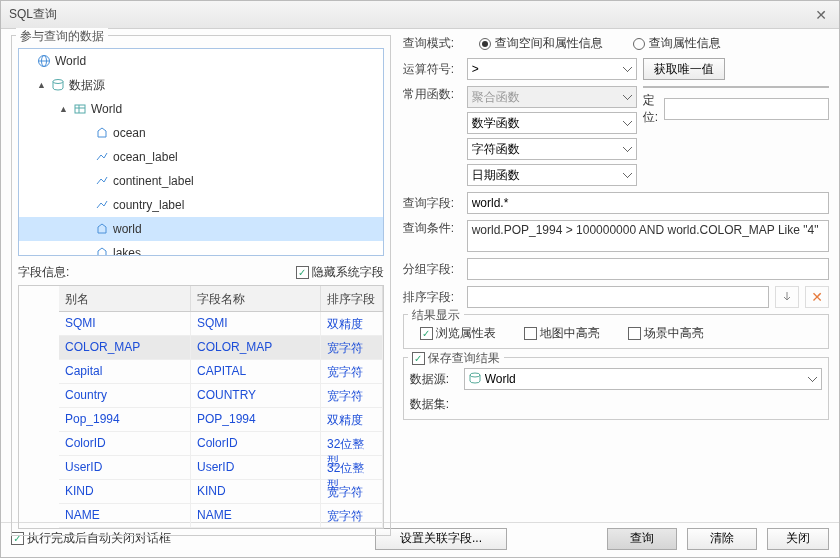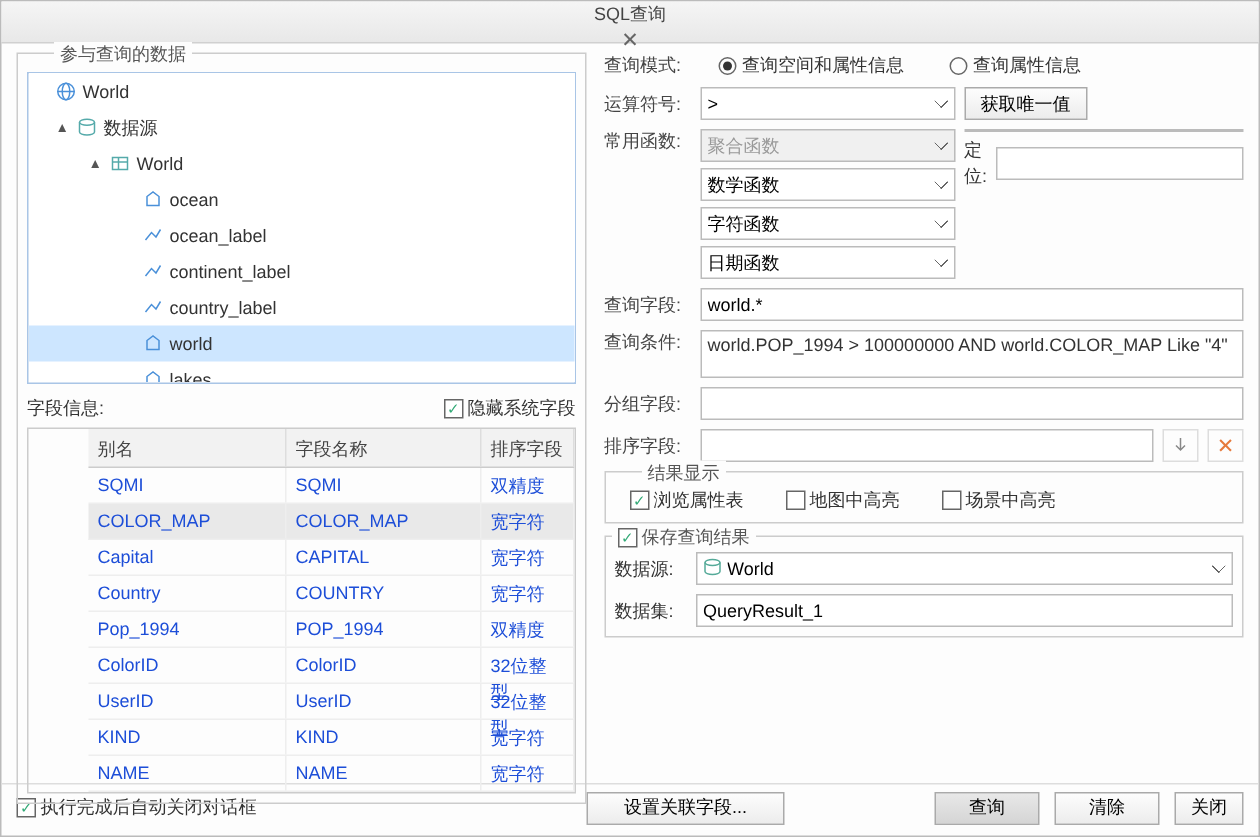--- a/index.html
+++ b/index.html
@@ -1,25 +1,25 @@
 <!DOCTYPE html>
 <html><head>
 <meta charset="utf-8">
 <style>
 * { box-sizing: border-box; margin: 0; padding: 0; }
 body { font-family: "Microsoft YaHei", Arial, sans-serif; font-size: 12px; color: #333; background: #fff; }
 .dialog { width: 840px; height: 558px; border: 1px solid #bbb; background: #fdfdfd; position: relative; }
-.titlebar { height: 28px; background: linear-gradient(#f5f5f5,#e8e8e8); border-bottom: 1px solid #d0d0d0; display: flex; align-items: center; padding: 0 8px; justify-content: flex-start; flex-direction: column; }
+.titlebar { height: 28px; background: linear-gradient(#f5f5f5,#e8e8e8); border-bottom: 1px solid #d0d0d0; display: flex; align-items: center; padding: 0 8px; justify-content: space-between; }
 .titlebar .title { color: #444; }
 .close-x { font-size: 14px; color: #666; cursor: pointer; width:20px; text-align:center;}
 .body { display: flex; height: 493px; padding: 6px 10px 0 10px; gap: 12px; }
 .left { width: 405px; display:flex; flex-direction:column;}
 .right { flex: 1; display:flex; flex-direction:column;}
 .groupbox { border: 1px solid #ccc; padding: 8px 6px 6px 6px; position: relative; }
-.groupbox > .legend { position: absolute; top: -8px; left: 24px; background: #fdfdfd; padding: 0 4px; color: #555; }
+.groupbox > .legend { position: absolute; top: -8px; left: 4px; background: #fdfdfd; padding: 0 4px; color: #555; }
 .tree { height: 208px; border: 1px solid #a9c5e6; overflow:auto; background:#fff; margin-top:4px;}
 .tree-item { height: 24px; display:flex; align-items:center; padding-left: 4px; gap:4px;}
 .tree-item.sel { background: #cde6ff; }
 .indent1 { padding-left: 18px; } .indent2 { padding-left: 40px;} .indent3 { padding-left: 62px;}
 .toggle { width:10px; color:#555; font-size:9px; display:inline-block;}
 .ticon { width:14px; height:14px; display:inline-flex; align-items:center; justify-content:center;}
 .ticon svg { width:14px; height:14px; }
 .fieldinfo-head { display:flex; align-items:center; margin-top:8px; }
 .fieldinfo-head .spacer { flex:1; }
 .checkbox { display:inline-flex; align-items:center; gap:3px;}
@@ -307,31 +307,30 @@
           <div style="flex:1; position:relative;">
             <select class="select" style="width:100%; padding-left:20px;"><option>World</option></select>
             <span style="position:absolute; left:4px; top:3px;"><svg width="14" height="14">
                   <ellipse cx="7" cy="4" rx="5" ry="2" fill="none" stroke="#5a9"></ellipse>
                   <path d="M2 4 V10 A5 2 0 0 0 12 10 V4" fill="none" stroke="#5a9"></path>
                 </svg></span>
           </div>
         </div>
         <div class="formrow" style="margin-bottom:0;">
           <span style="width:48px;">数据集:</span>
-          <input class="input" style="flex: 1 1 0%;" value="QueryResult_1">
         </div>
       </div>
     </div>
   </div>
 
   <div class="footer">
     <label class="checkbox">
         <span class="cb">✓</span>
         <span>执行完成后自动关闭对话框</span>
       </label>
     <span class="spacer"></span>
     <button class="btn" style="width:132px;">设置关联字段...</button>
     <span style="width:80px;"></span>
     <button class="btn primary" style="width:70px;">查询</button>
     <button class="btn" style="width:70px;">清除</button>
-    <button class="btn" style="width:46px;">关闭</button>
+    <button class="btn" style="width:62px;">关闭</button>
   </div>
 </div>
 
 </body></html>

